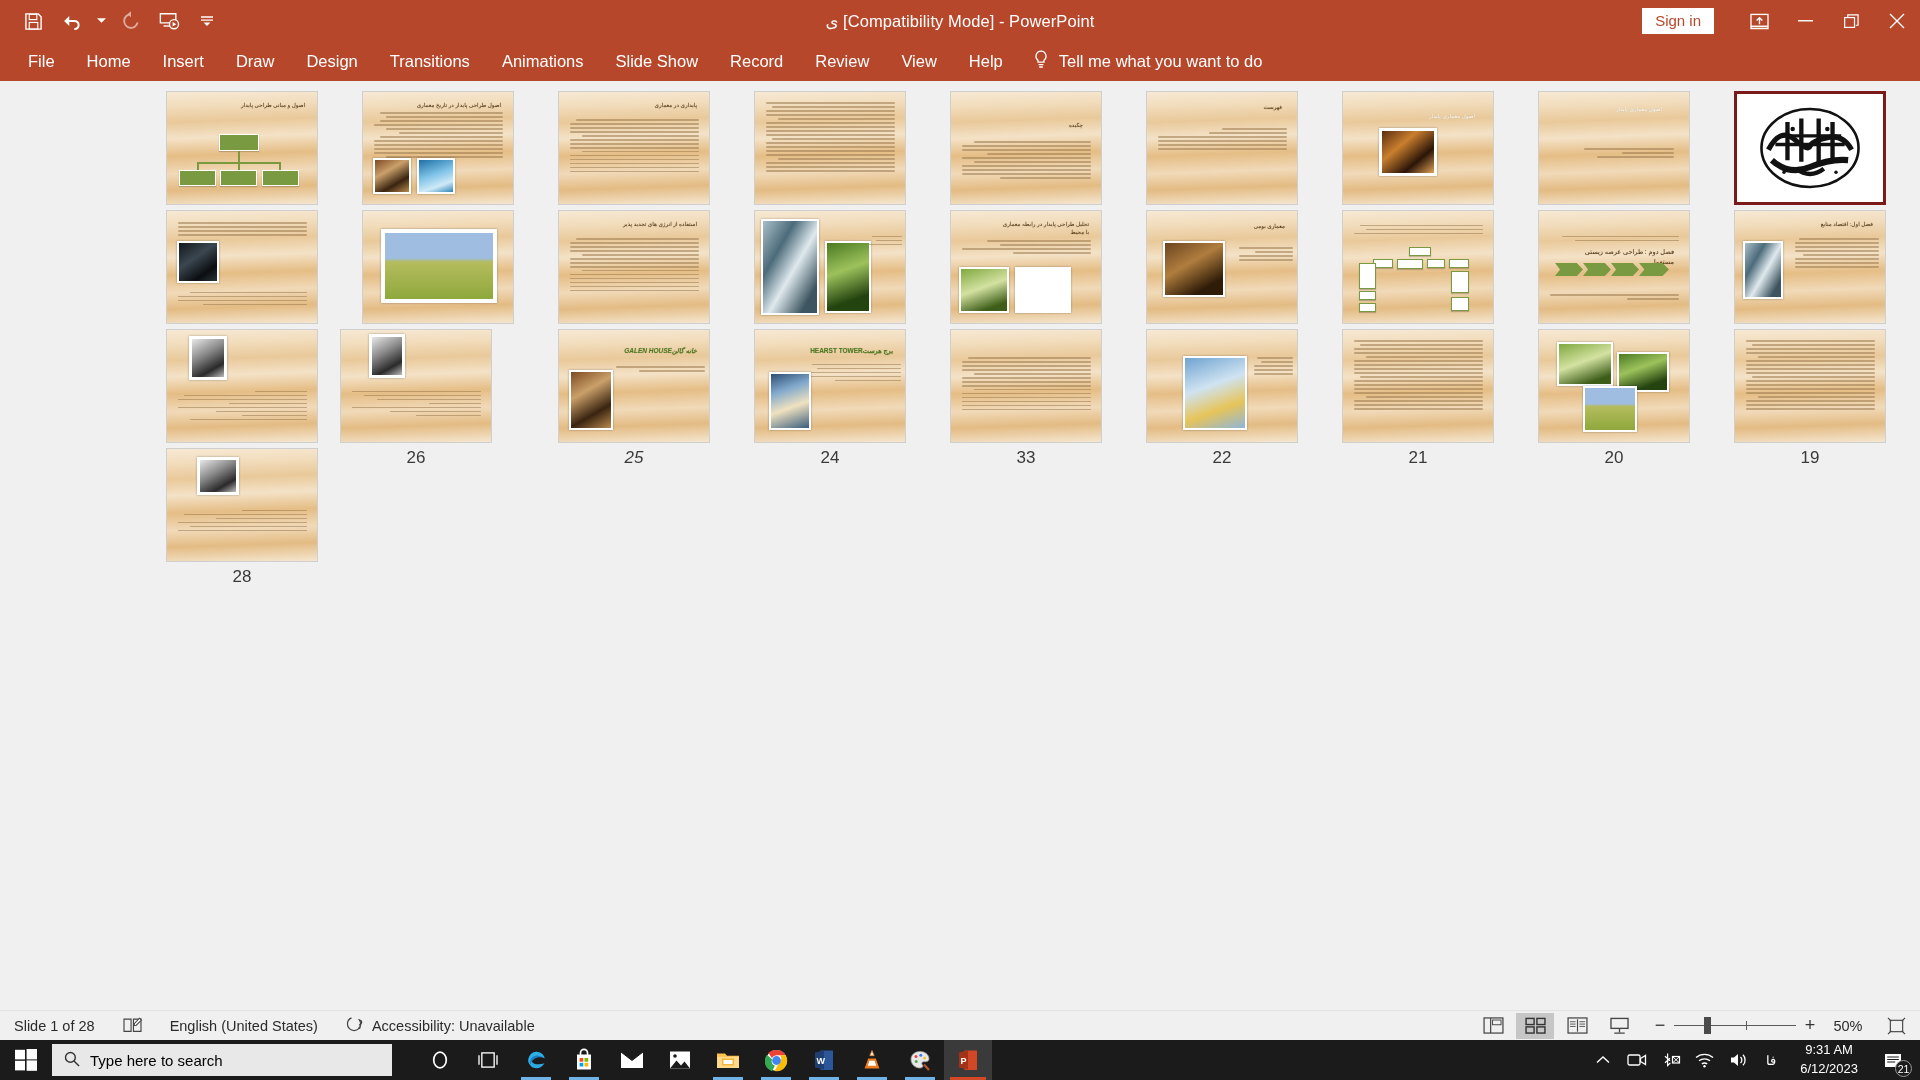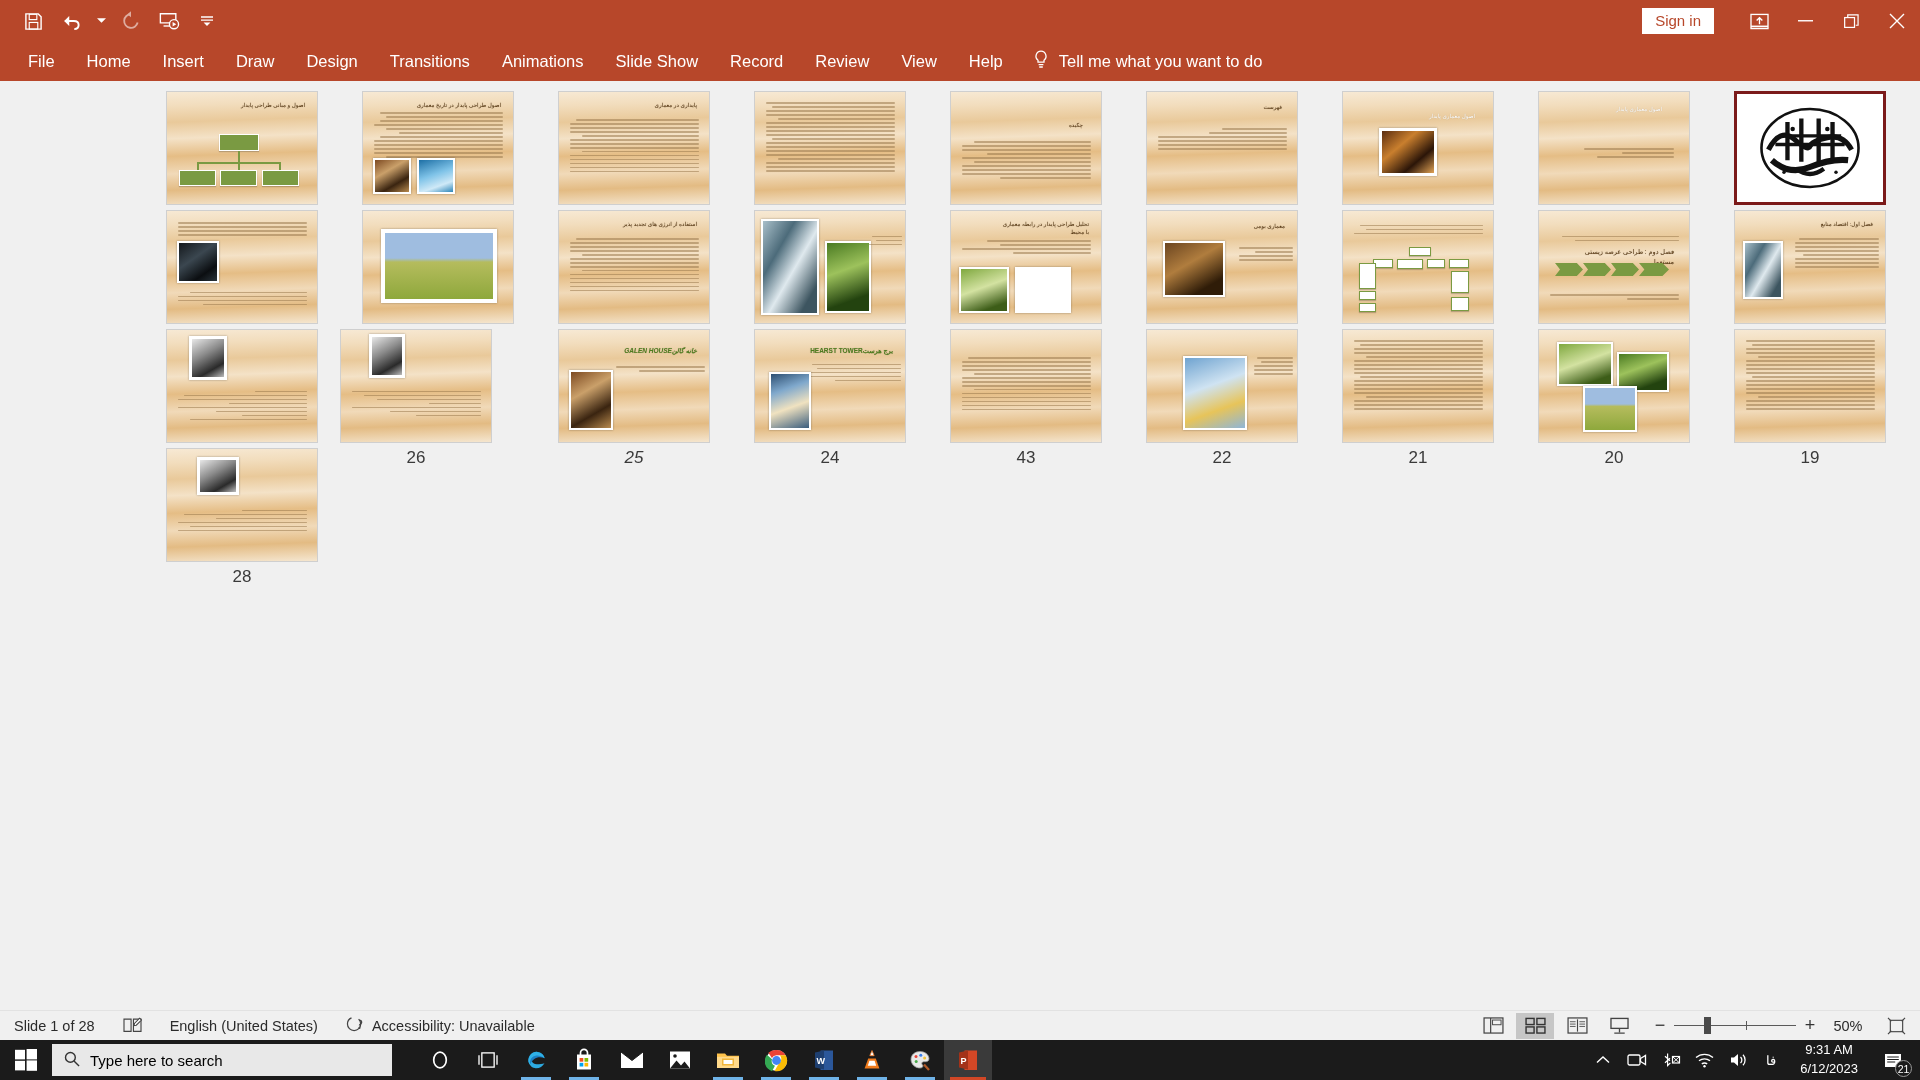--- a/index.html
+++ b/index.html
@@ -273,20 +273,21 @@
         </svg>
     </div>
     <div class="qat-btn" title="Customize Quick Access Toolbar">
       <svg width="14" height="12" viewBox="0 0 14 12">
           <path d="M1 2h12M1 5.2h12" stroke="#fff" stroke-width="1.3"></path>
           <path d="M3.6 7.6L7 11l3.4-3.4z" fill="#fff"></path>
         </svg>
     </div>
   </div>
 
+  <div class="title-text">ی [Compatibility Mode]  -  PowerPoint</div>
 
   <div class="win-right">
     <div class="signin">Sign in</div>
     <div class="win-icon">
       <svg width="19" height="17" viewBox="0 0 20 18">
           <rect x="1" y="1.5" width="18" height="15" fill="none" stroke="#fff" stroke-width="1.4"></rect>
           <path d="M10 12V5M7 8l3-3 3 3" stroke="#fff" stroke-width="1.4" fill="none"></path>
           <path d="M1 14.2h18" stroke="#fff" stroke-width="1.8"></path>
         </svg>
     </div>
@@ -775,21 +776,21 @@
               <div class="tl s86"></div>
               <div class="tl s90"></div>
               <div class="tl s82"></div>
               <div class="tl s88"></div>
               <div class="tl s76"></div>
               <div class="tl s92"></div>
               <div class="tl s84"></div>
             </div>
           </div>
         </div>
-        <div class="thumb-num">43</div>
+        <div class="thumb-num">33</div>
       </div>
       <div class="thumb-wrap" style="left: 1146px; top: 248px;">
         <div class="thumb">
           <div style="position:absolute;inset:0;overflow:hidden;">
             <div class="slide-bg"></div>
             <div class="s-img img-yellow" style="left:36px;top:26px;width:64px;height:74px;"></div>
             <div class="s-body" style="top:22%;width:26%;right:3%;">
               <div class="tl s90"></div>
               <div class="tl s80"></div>
               <div class="tl s88"></div>

